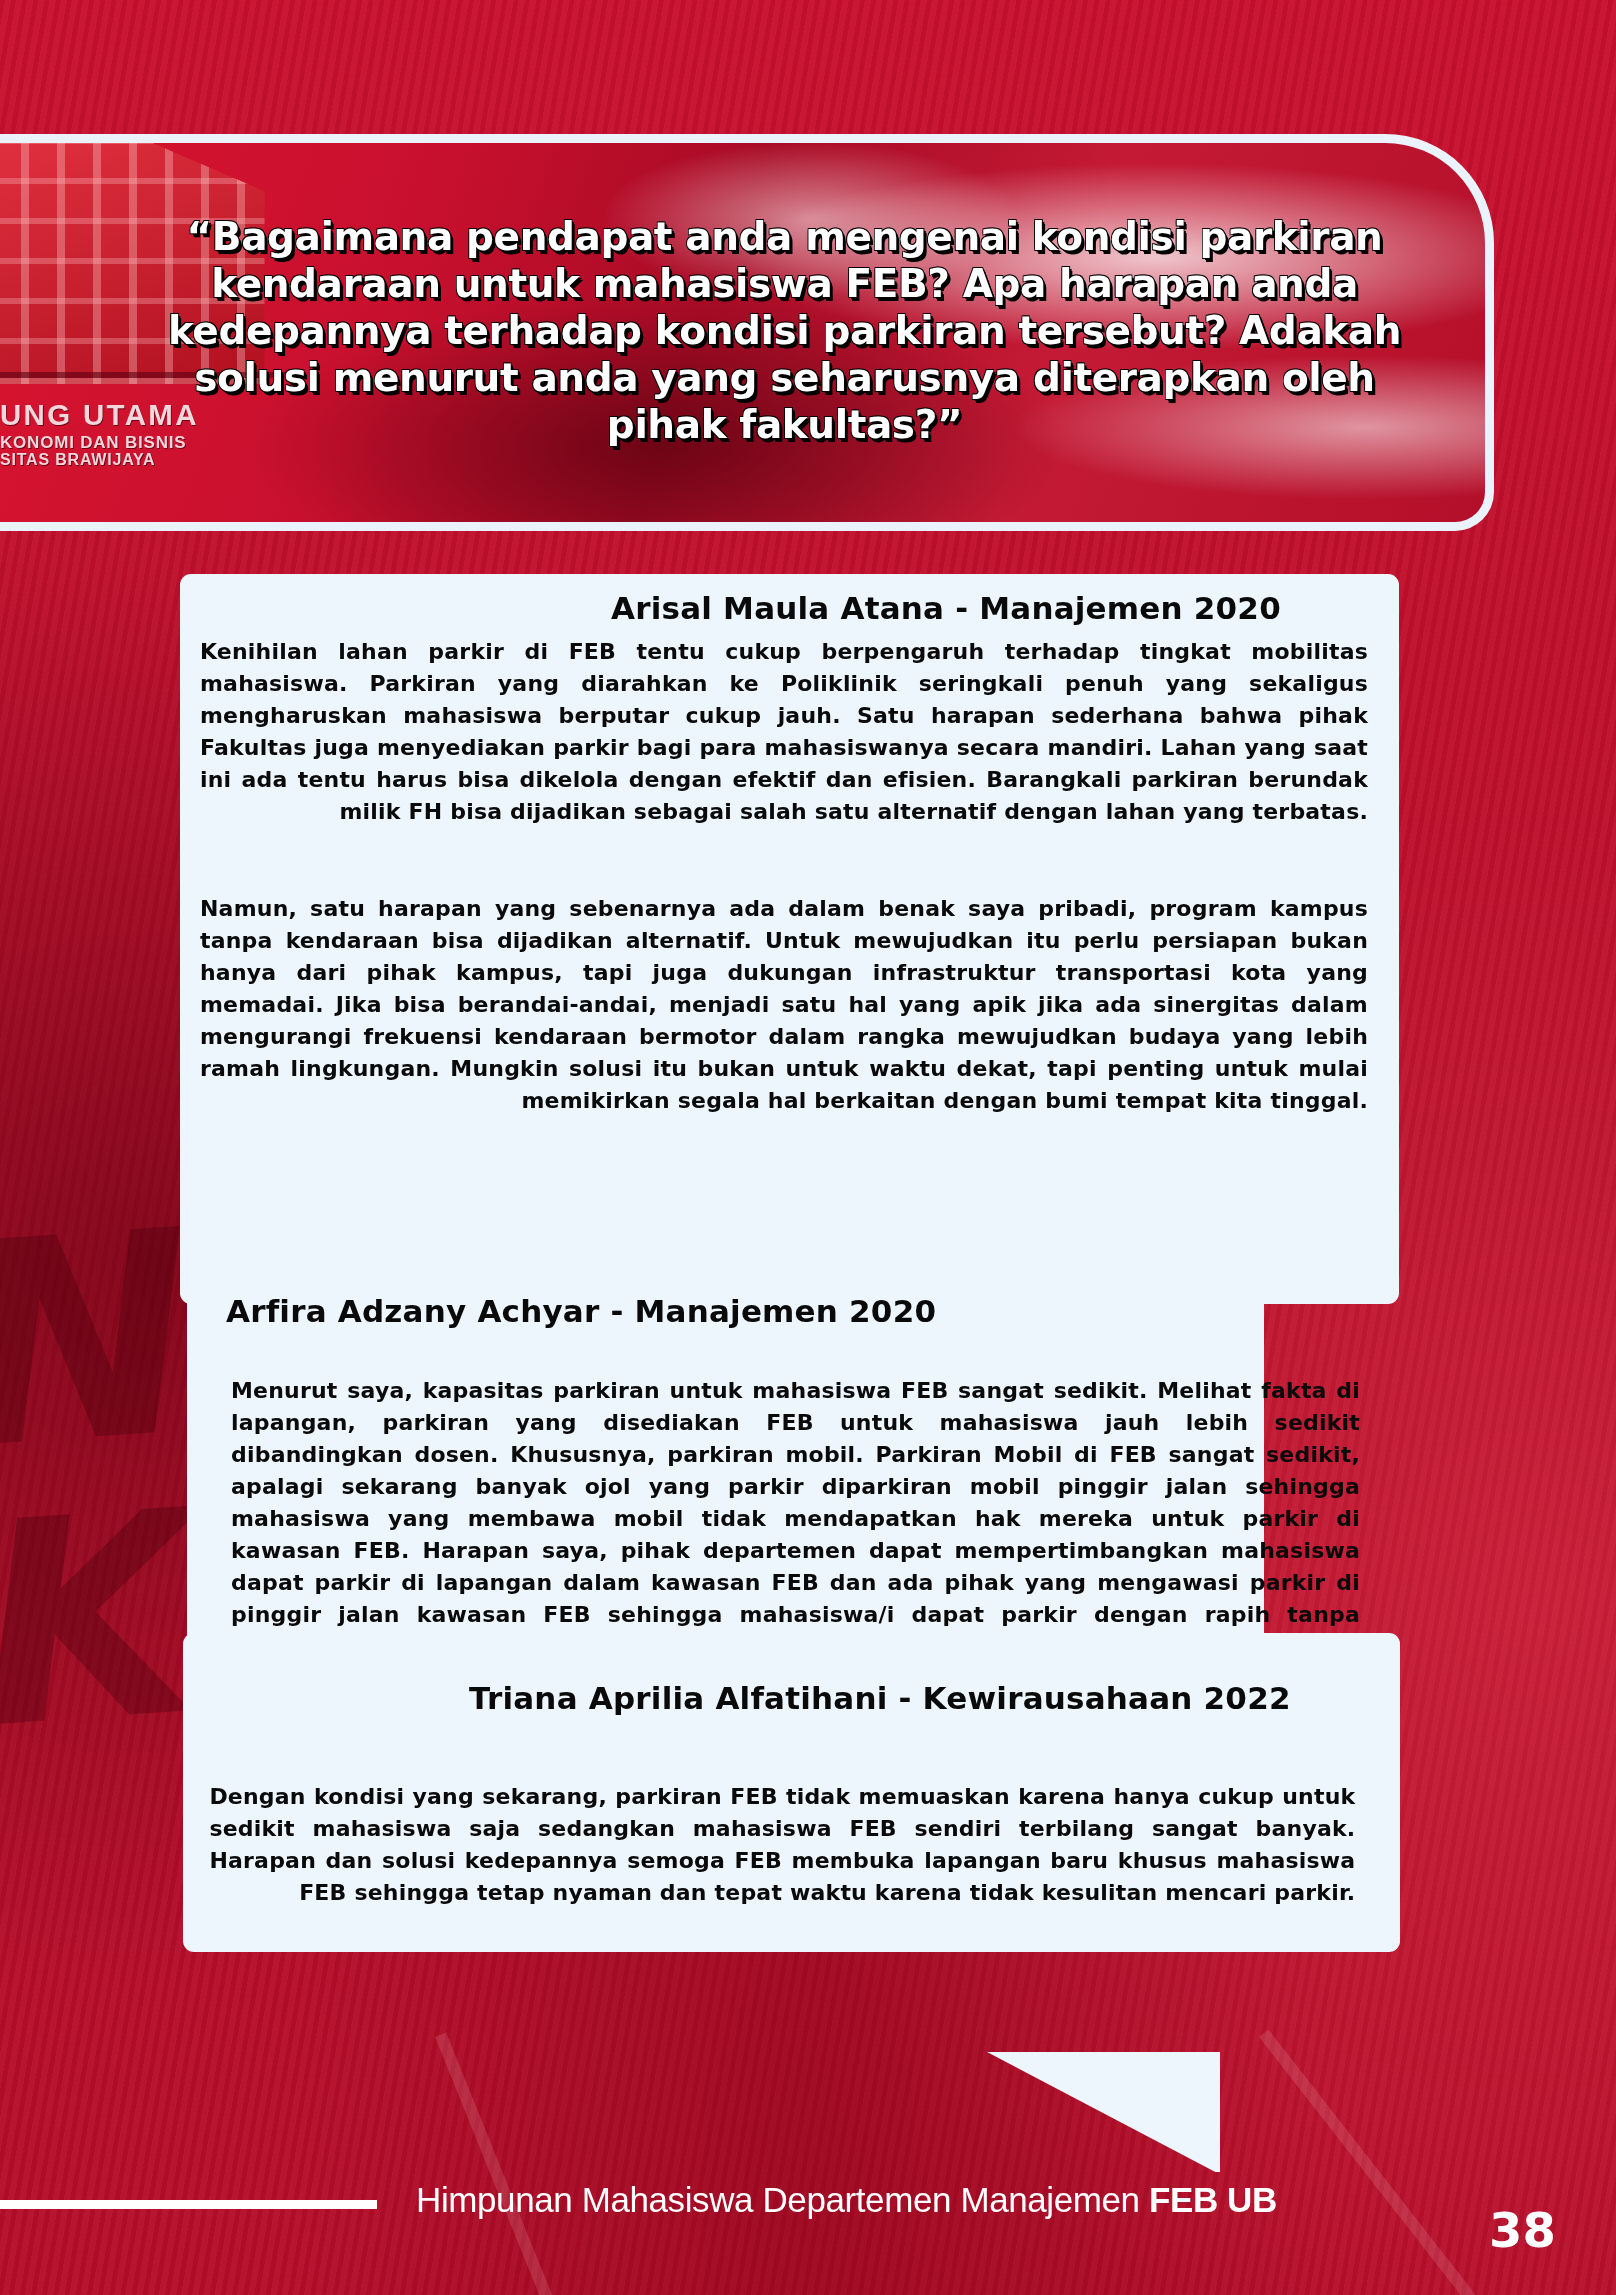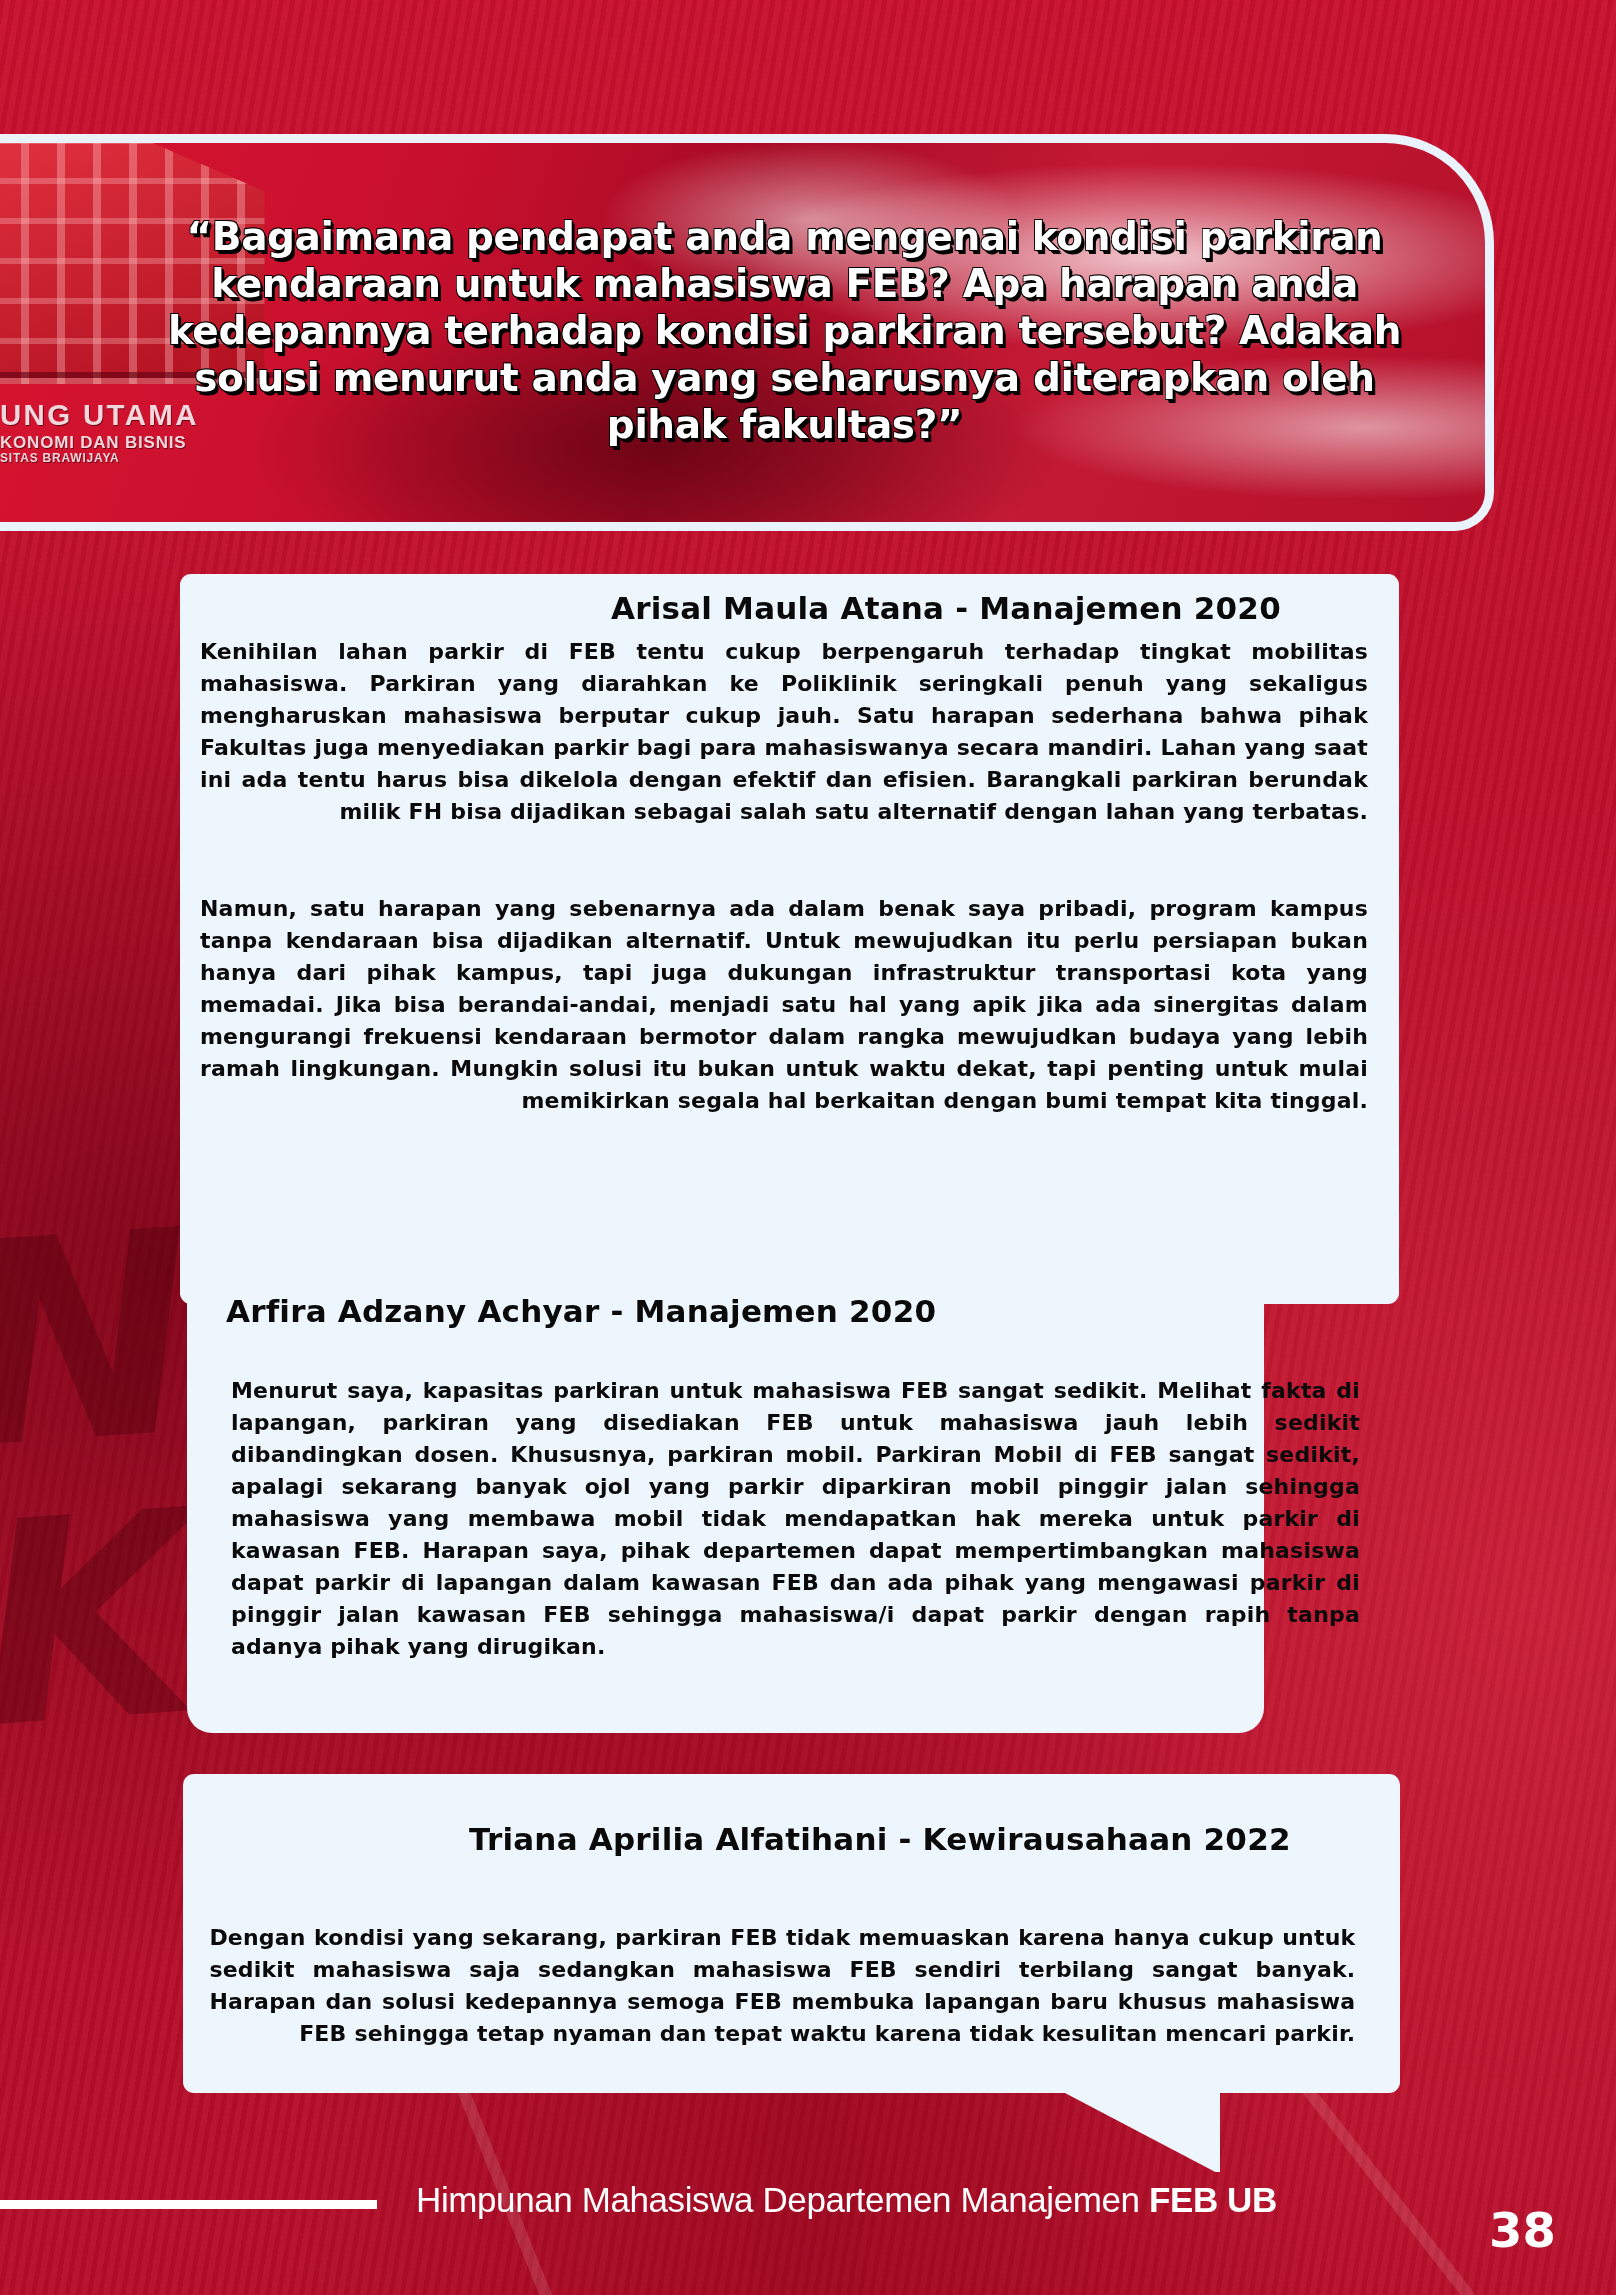--- a/index.html
+++ b/index.html
@@ -52,21 +52,21 @@
     clip-path: polygon(0 0, 60% 0, 100% 20%, 100% 100%, 0 100%);
   }
   .banner .sign {
     position: absolute; left: 15.5px; top: 257px;
     color: #f1d7dc; font-weight: bold; line-height: 1.05;
     font-family: "Liberation Sans", sans-serif;
     text-shadow: 0.8px 0.8px 0 #6a0012;
   }
   .banner .sign .l1 { font-size: 29.5px; letter-spacing: 2.3px; }
   .banner .sign .l2 { font-size: 17px; letter-spacing: 0.8px; margin-top: 3px; }
-  .banner .sign .l3 { font-size: 12px; letter-spacing: 0.8px; }
+  .banner .sign .l3 { font-size: 16px; letter-spacing: 0.8px; }
   .banner .bar {
     position: absolute; left: 0; top: 229px; width: 319px; height: 6.2px;
     background: #5b0010; opacity: .6;
   }
   .question {
     position: absolute; left: 155px; top: 70px; width: 1290px;
     text-align: center; color: #ffffff;
     font-family: "DejaVu Sans", sans-serif; font-weight: bold;
     font-size: 39px; line-height: 47px; letter-spacing: -0.4px;
     text-shadow: 2.3px 2.3px 0 #000, 3.1px 3.9px 0 #000, -0.8px -0.8px 0 #000, 0.8px -0.8px 0 #000, -0.8px 0.8px 0 #000;
@@ -138,21 +138,21 @@
 <div class="tail" style="left:1088px; top:1166px; width:128px; height:15.5px; border-radius:0 0 0 15.5px;"></div>
 
 <div class="card" style="left:187px; top:1249px; width:1077px; height:484px;border-radius:25px;">
   <div class="name" style="left:39px; top:44px;">Arfira Adzany Achyar - Manajemen 2020</div>
   <p class="left-last" style="left:44px; top:126px; width:1129px;">Menurut saya, kapasitas parkiran untuk mahasiswa FEB sangat sedikit. Melihat fakta di lapangan, parkiran yang disediakan FEB untuk mahasiswa jauh lebih sedikit dibandingkan dosen. Khususnya, parkiran mobil. Parkiran Mobil di FEB sangat sedikit, apalagi sekarang banyak ojol yang parkir diparkiran mobil pinggir jalan sehingga mahasiswa yang membawa mobil tidak mendapatkan hak mereka untuk parkir di kawasan FEB. Harapan saya, pihak departemen dapat mempertimbangkan mahasiswa dapat parkir di lapangan dalam kawasan FEB dan ada pihak yang mengawasi parkir di pinggir jalan kawasan FEB sehingga mahasiswa/i dapat parkir dengan rapih tanpa adanya pihak yang dirugikan.</p>
 </div>
 <div class="tail" style="left:245px; top:1679px; width:62px; height:39px;"></div>
 <div class="tail" style="left:245px; top:1687px; width:62px; height:35px; clip-path: polygon(0 0,100% 0,100% 100%,0 100%);"></div>
 <div class="tail" style="left:307px; top:1685px; width:124px; height:37px; clip-path: polygon(0 0,100% 0,40% 100%,0 100%);"></div>
 
-<div class="card" style="left:183px; top:1774px; width:1217px; height:319px;">
+<div class="card" style="left:183px; top:1633px; width:1217px; height:319px;">
   <div class="name" style="left:286px; top:47px;">Triana Aprilia Alfatihani - Kewirausahaan 2022</div>
   <p style="left:26.4px; top:115px; width:1146px;margin-top:33px;">Dengan kondisi yang sekarang, parkiran FEB tidak memuaskan karena hanya cukup untuk sedikit mahasiswa saja sedangkan mahasiswa FEB sendiri terbilang sangat banyak. Harapan dan solusi kedepannya semoga FEB membuka lapangan baru khusus mahasiswa FEB sehingga tetap nyaman dan tepat waktu karena tidak kesulitan mencari parkir.</p>
 </div>
 <div class="tail" style="left:987px; top:2052px; width:233px; height:120px; clip-path: polygon(0 0, 100% 0, 100% 100%, 98% 100%);"></div>
 
 <div class="footer-line"></div>
 <div class="footer-text"><span>Himpunan Mahasiswa Departemen Manajemen </span><b>FEB UB</b></div>
 <div class="page-num">38</div>
 
 

